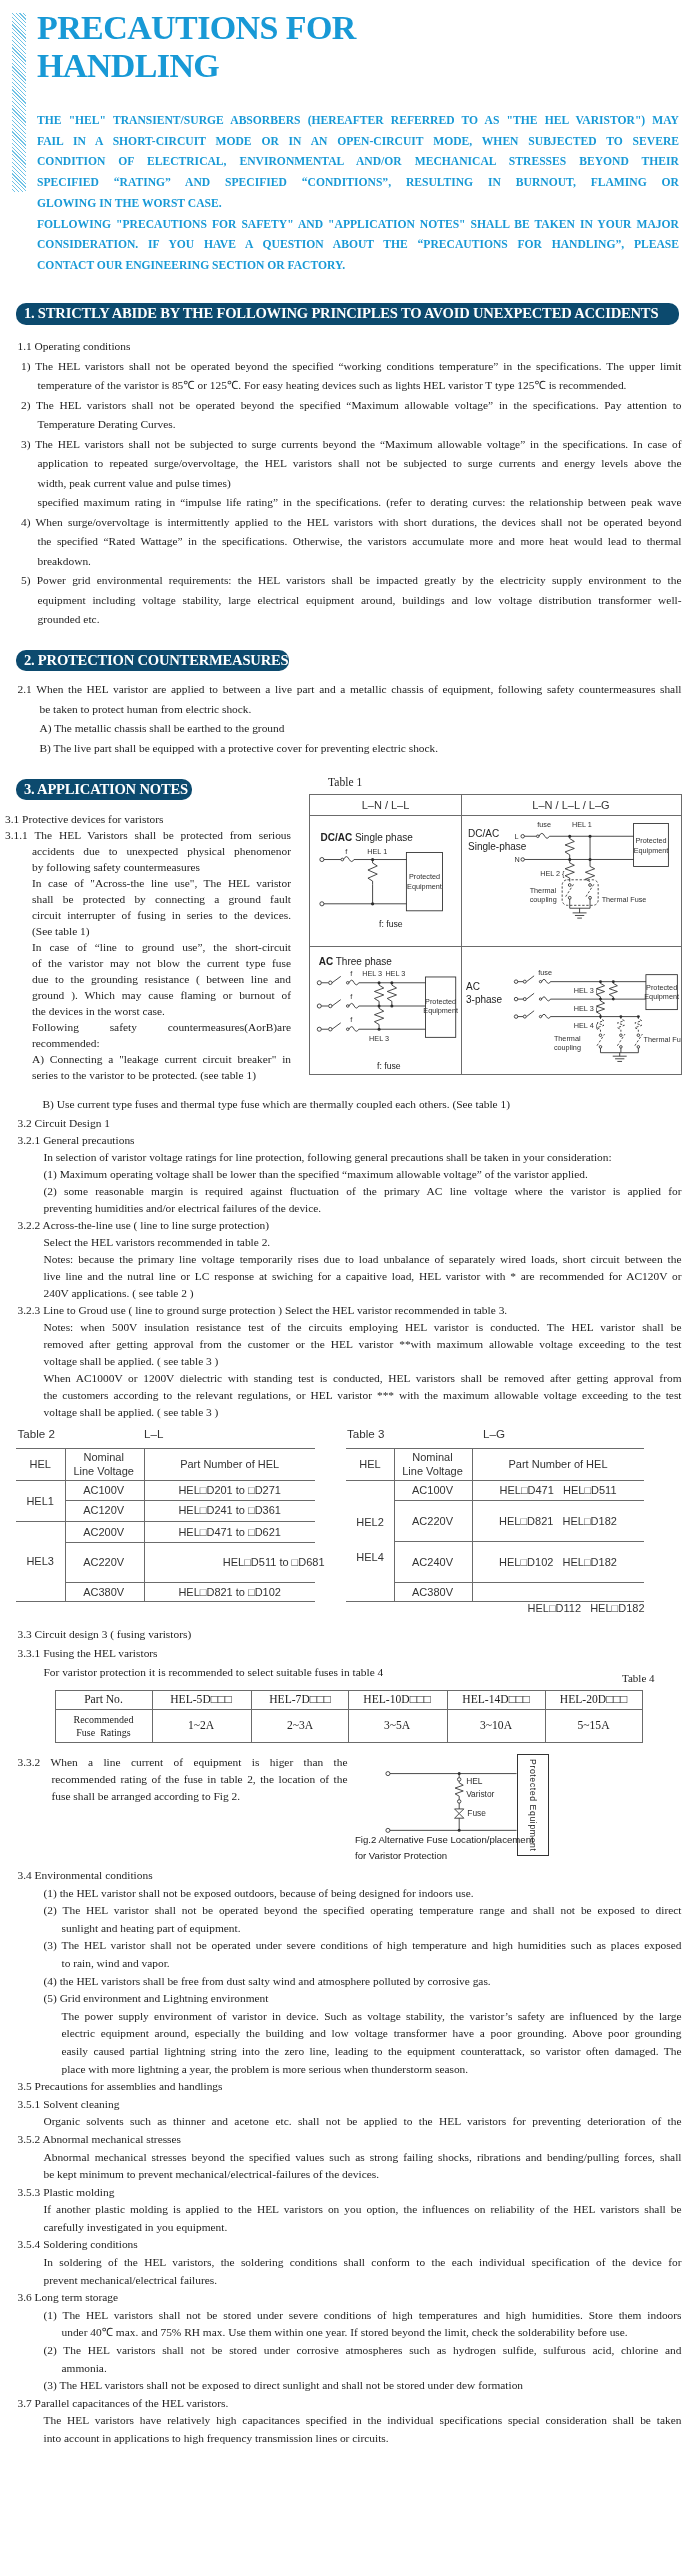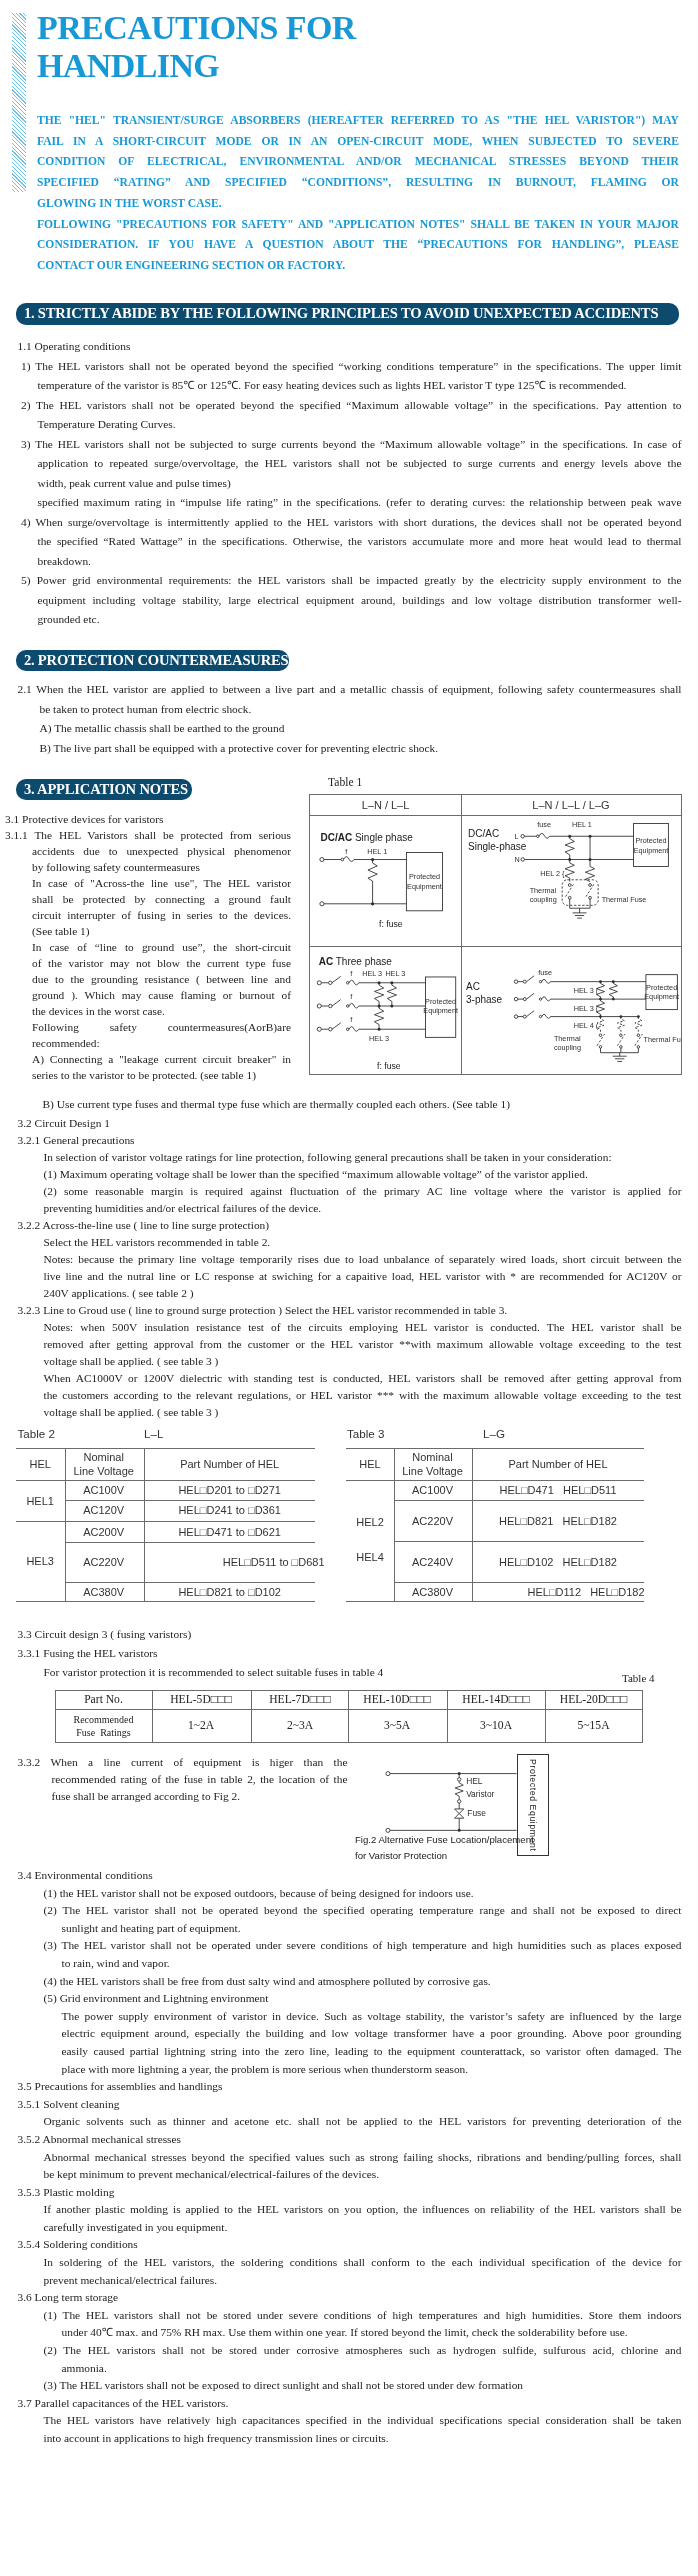--- a/index.html
+++ b/index.html
@@ -399,21 +399,21 @@
     <div class="cell" style="left:0;top:32px;width:48px;height:121px;line-height:17.5px;">HEL2
 
 HEL4</div>
     <div class="cell" style="left:48px;top:32px;width:77px;height:20.4px;">AC100V</div>
     <div class="cell" style="left:126px;top:32px;width:172px;height:20.4px;">HEL□D471   HEL□D511</div>
     <div class="cell" style="left:48px;top:52px;width:77px;height:41px;">AC220V</div>
     <div class="cell" style="left:126px;top:52px;width:172px;height:41px;">HEL□D821   HEL□D182</div>
     <div class="cell" style="left:48px;top:93px;width:77px;height:41px;">AC240V</div>
     <div class="cell" style="left:126px;top:93px;width:172px;height:41px;">HEL□D102   HEL□D182</div>
     <div class="cell" style="left:48px;top:134px;width:77px;height:19px;">AC380V</div>
-    <div class="cell" style="left:126px;top:134px;width:172px;height:19px;padding-left:28px;">HEL□D112   HEL□D182</div>
+    <div class="cell" style="left:126px;top:150px;width:172px;height:19px;padding-left:28px;">HEL□D112   HEL□D182</div>
   </div>
 
   <div class="abs blk s33">
 
   <div>3.3  Circuit design 3 ( fusing varistors)</div>
       <div>3.3.1 Fusing the HEL varistors</div>
       <div class="m">For varistor protection it is recommended to select suitable fuses in table 4</div>
     </div>
 
   <div class="abs t-label-serif" style="left:622px;top:1672px;font-size:11px;">Table 4</div>

